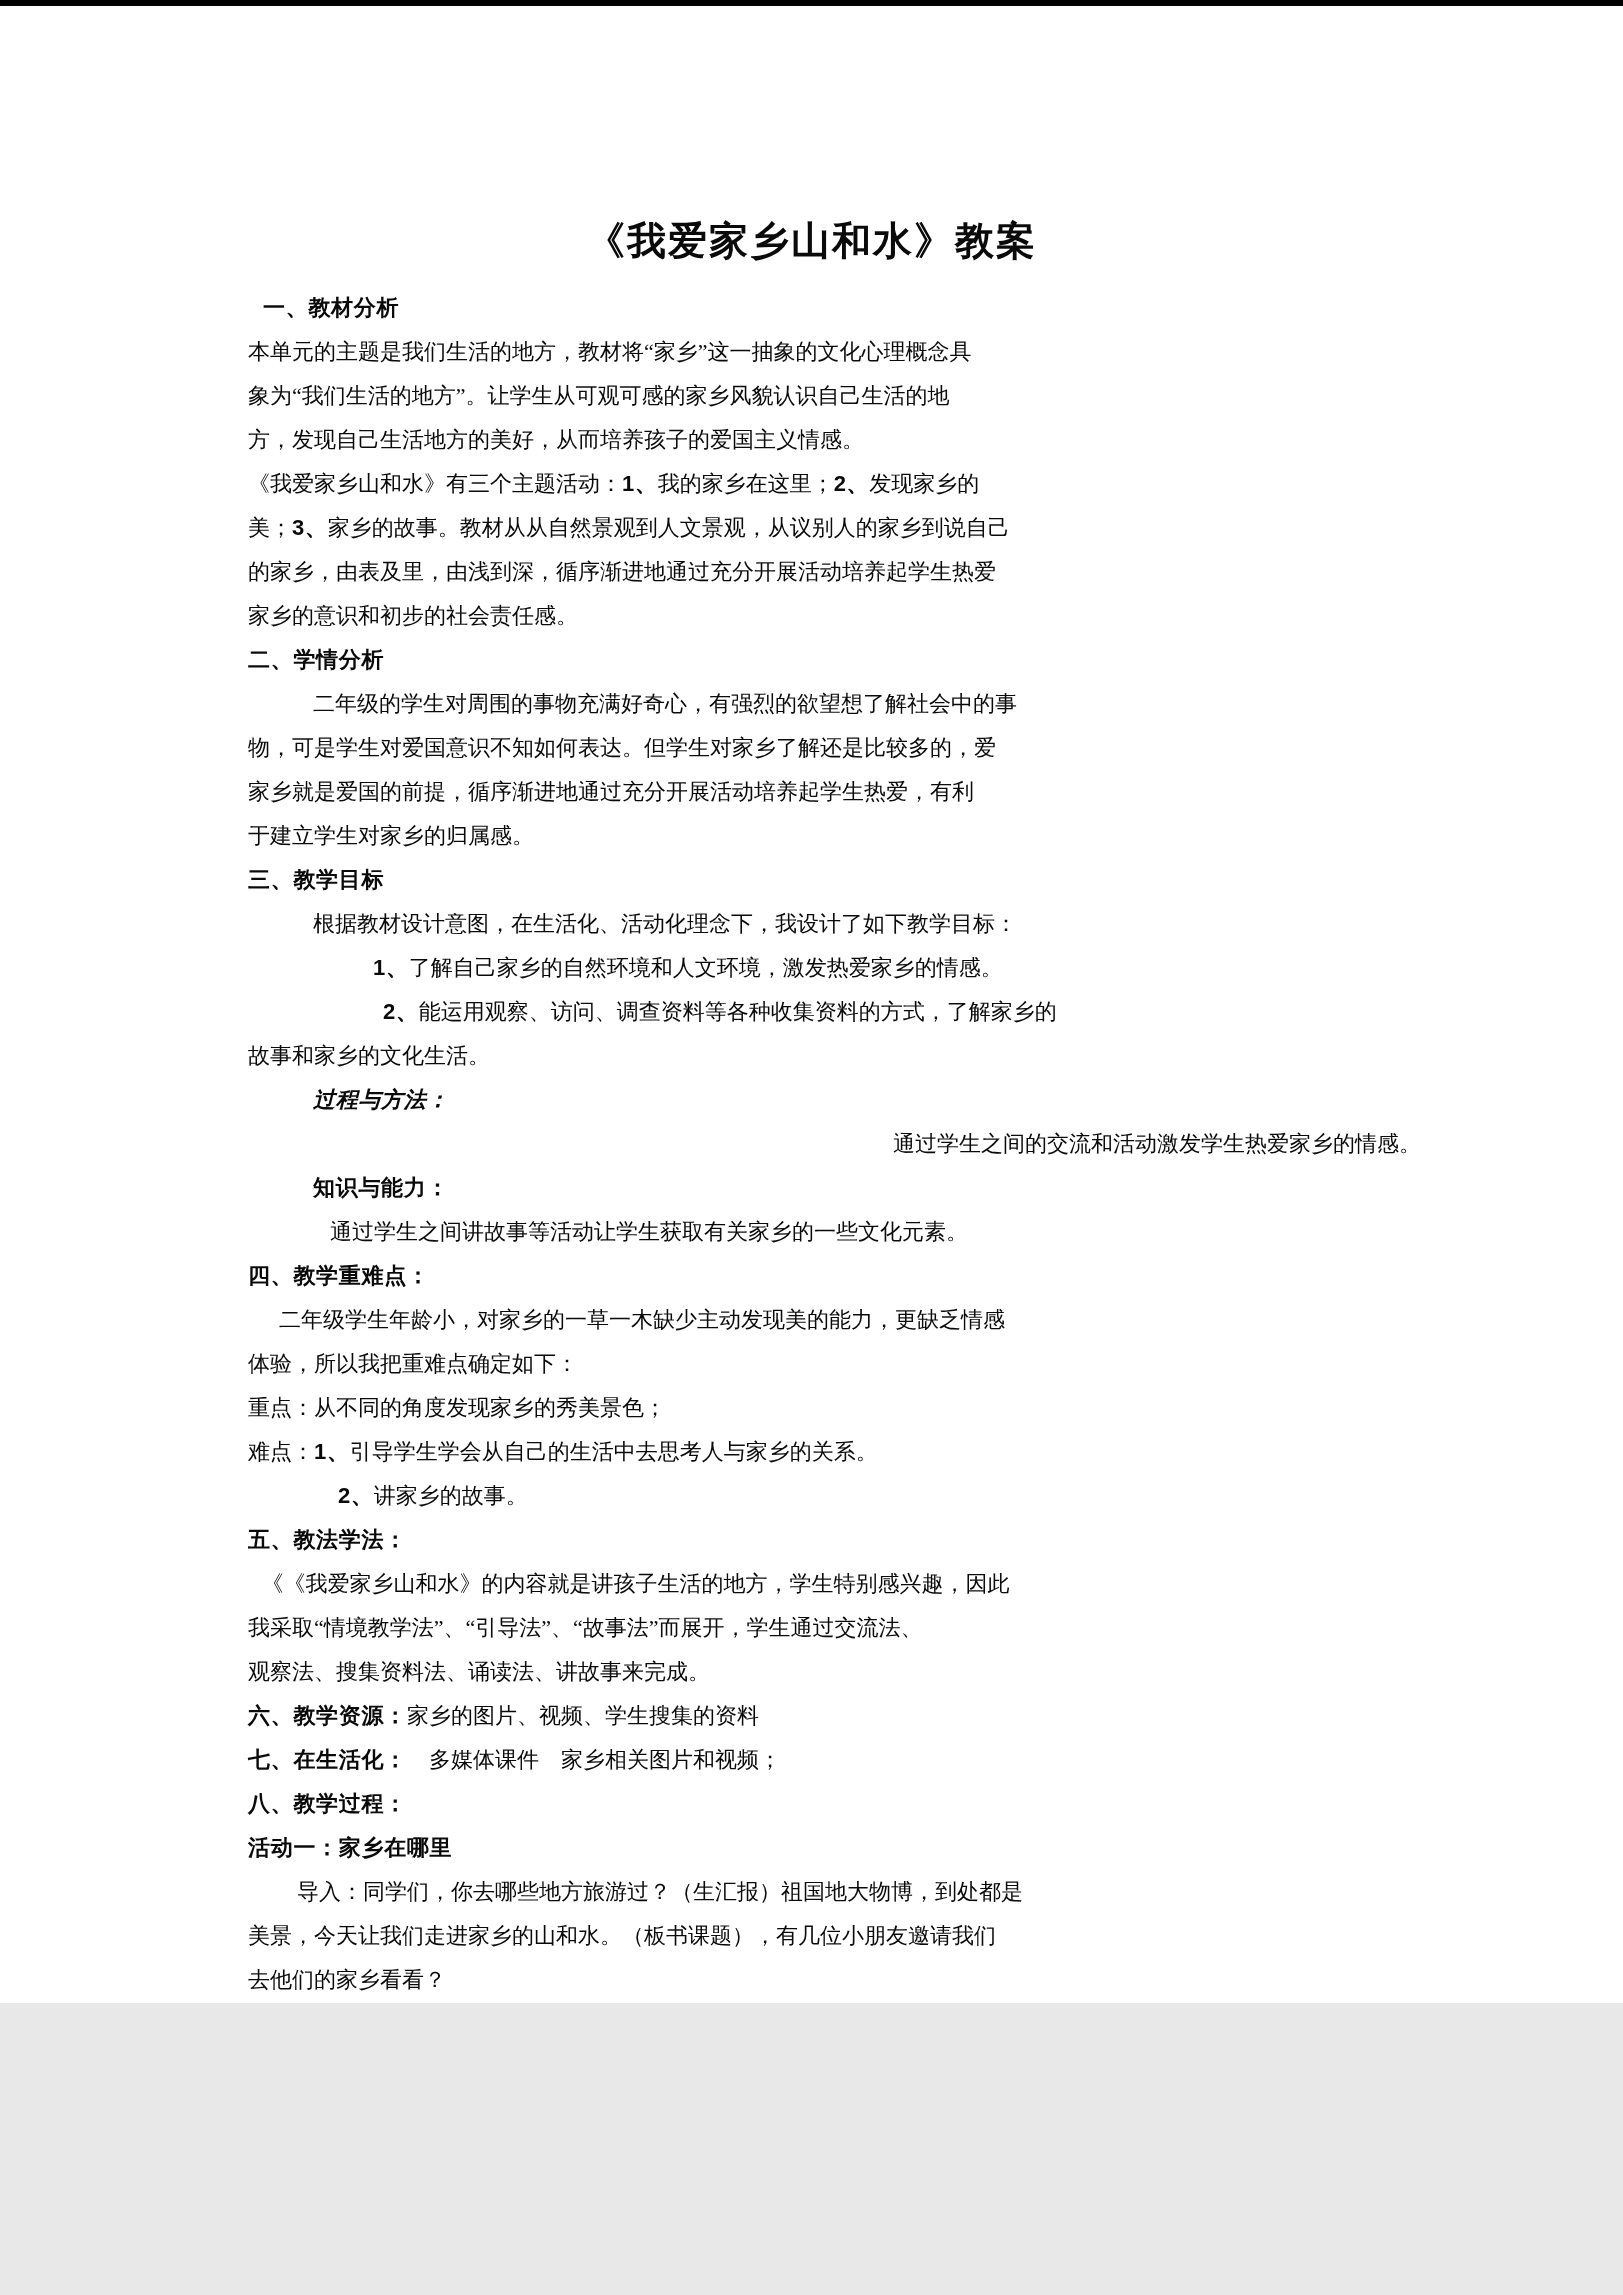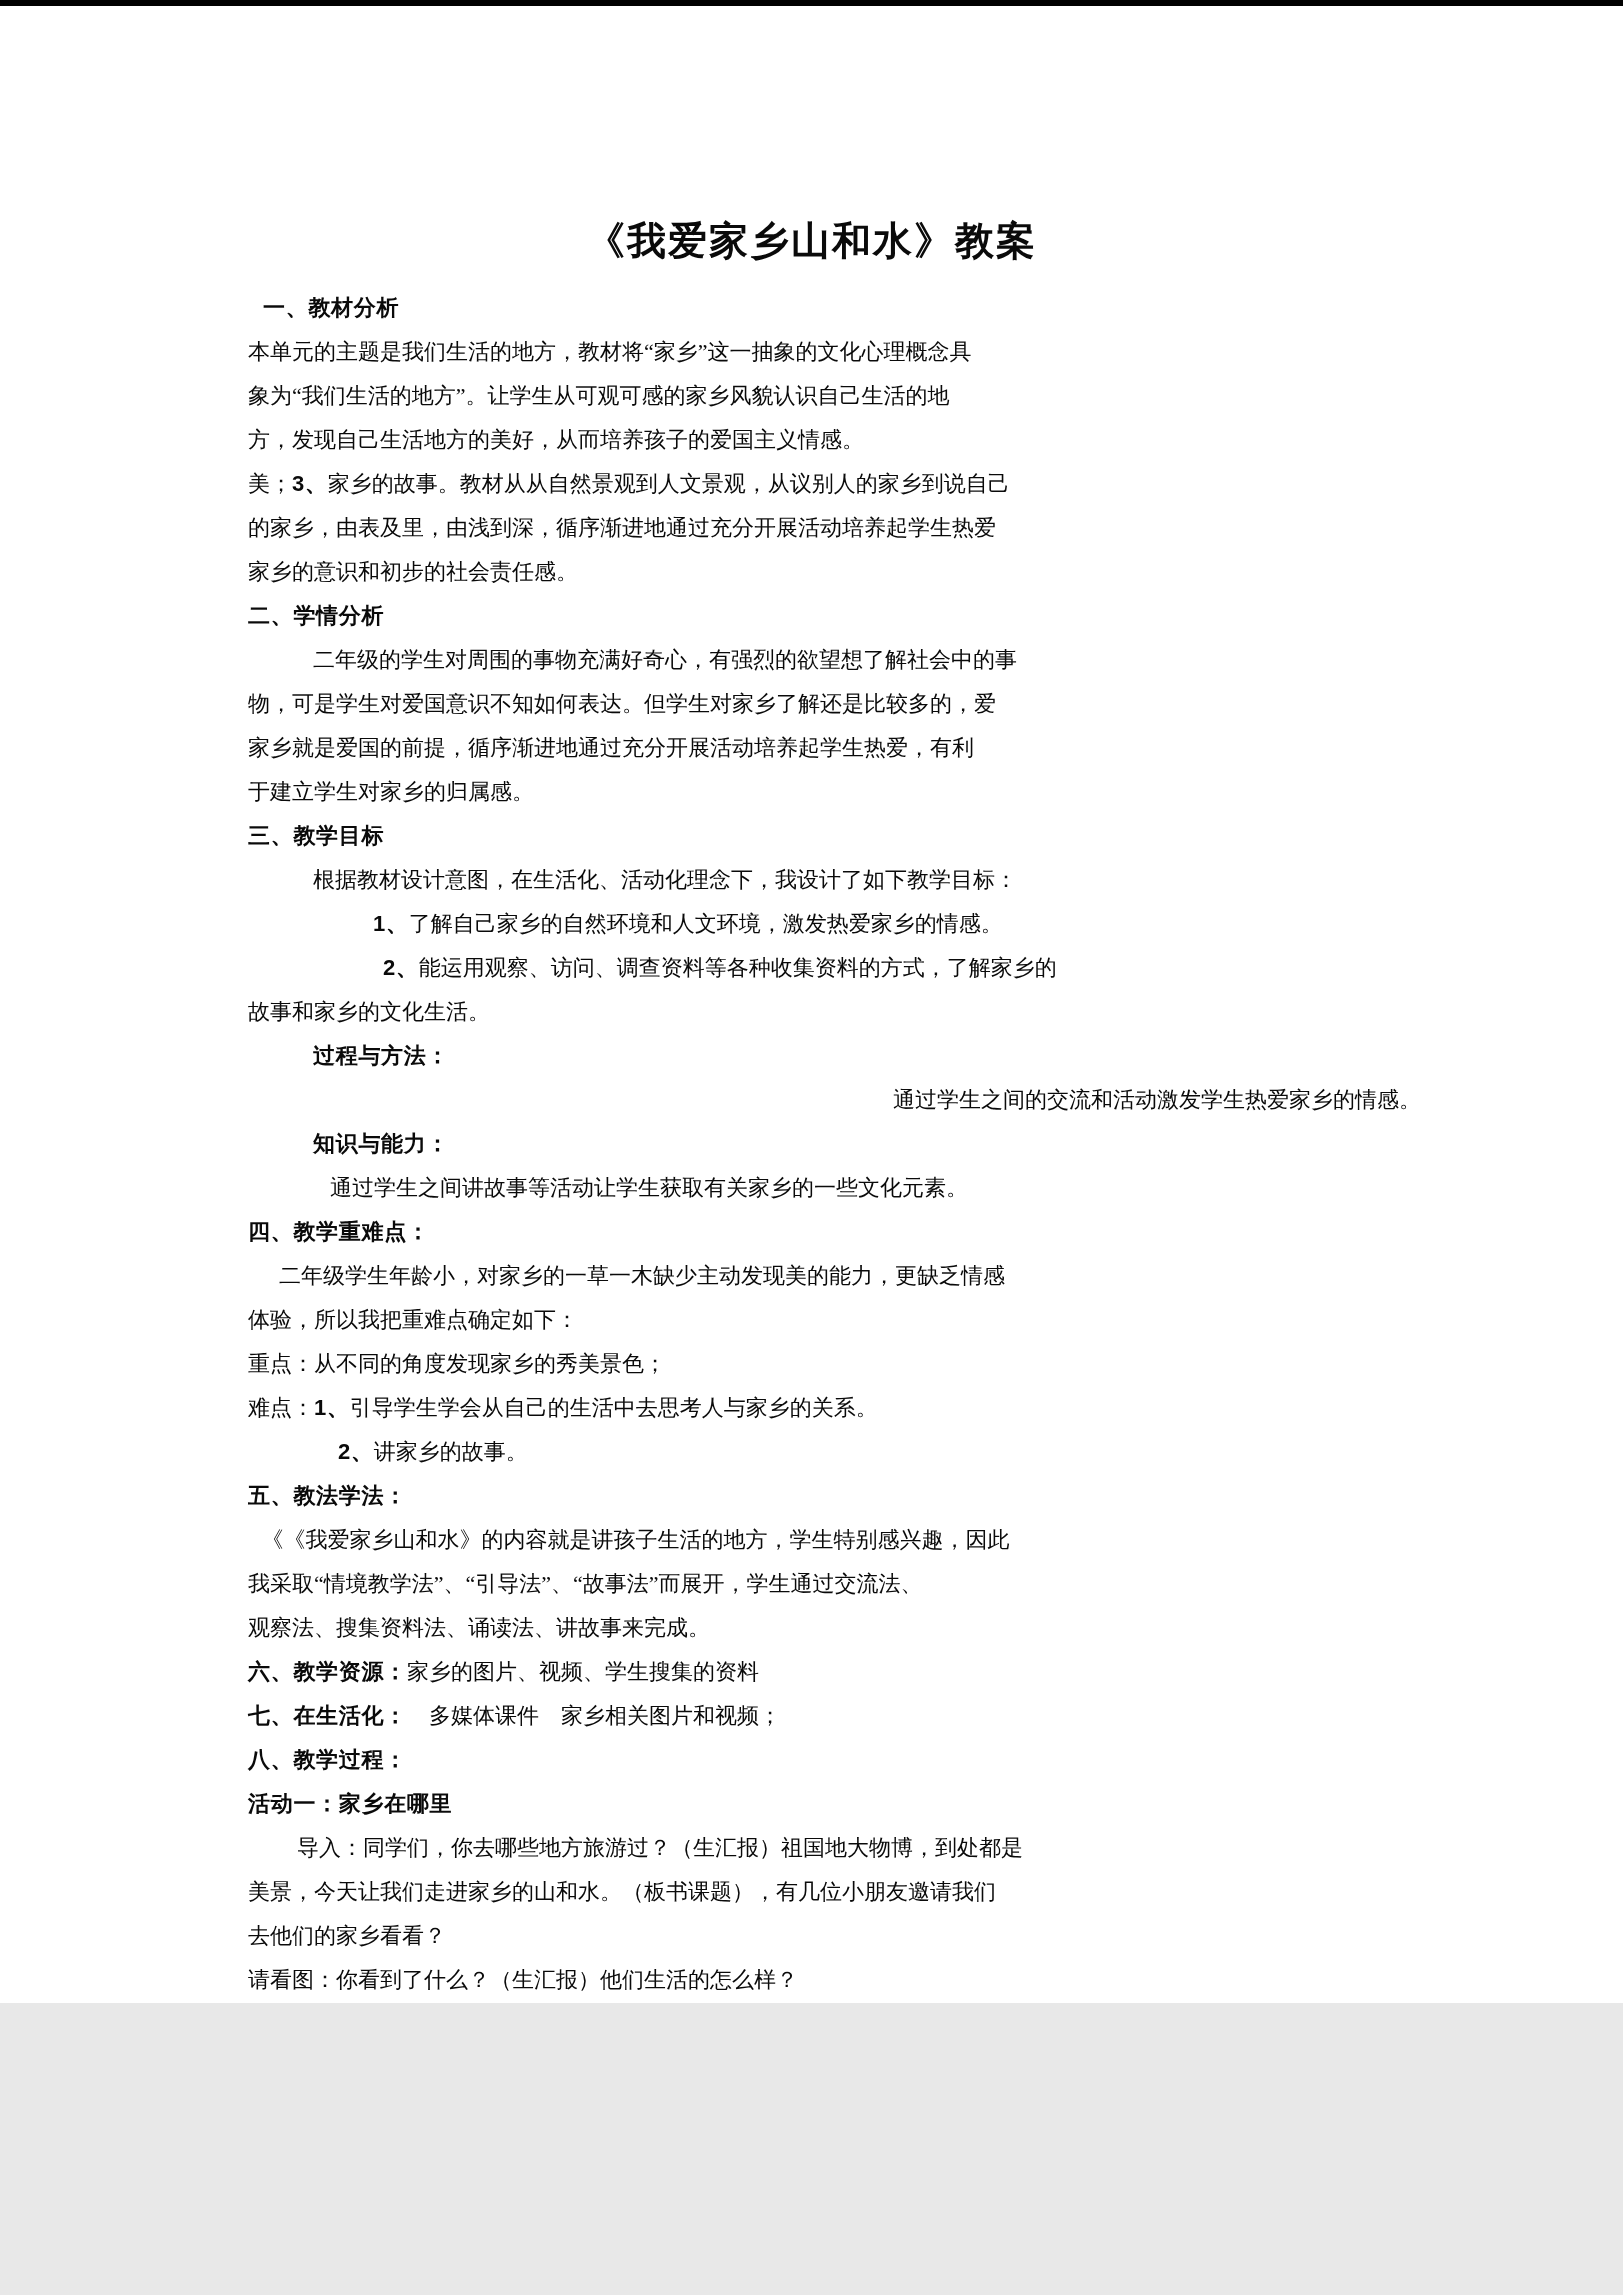--- a/index.html
+++ b/index.html
@@ -59,34 +59,35 @@
 <body>
 
 <div class="page">
   <div class="topbar"></div>
   <div class="doc-title">《我爱家乡山和水》教案</div>
   <div class="content">
       <div class="line" style="padding-left: 15px;"><span class="seg-b">一、教材分析</span></div>
       <div class="line"><span>本单元的主题是我们生活的地方，教材将“家乡”这一抽象的文化心理概念具</span></div>
       <div class="line"><span>象为“我们生活的地方”。让学生从可观可感的家乡风貌认识自己生活的地</span></div>
       <div class="line"><span>方，发现自己生活地方的美好，从而培养孩子的爱国主义情感。</span></div>
+      <div class="line"><span>《我爱家乡山和水》有三个主题活动：</span><span class="seg-b">1、</span><span>我的家乡在这里；</span><span class="seg-b">2、</span><span>发现家乡的</span></div>
       <div class="line"><span>美；</span><span class="seg-b">3、</span><span>家乡的故事。教材从从自然景观到人文景观，从议别人的家乡到说自己</span></div>
       <div class="line"><span>的家乡，由表及里，由浅到深，循序渐进地通过充分开展活动培养起学生热爱</span></div>
       <div class="line"><span>家乡的意识和初步的社会责任感。</span></div>
       <div class="line"><span class="seg-b">二、学情分析</span></div>
       <div class="line" style="padding-left: 65px;"><span>二年级的学生对周围的事物充满好奇心，有强烈的欲望想了解社会中的事</span></div>
       <div class="line"><span>物，可是学生对爱国意识不知如何表达。但学生对家乡了解还是比较多的，爱</span></div>
       <div class="line"><span>家乡就是爱国的前提，循序渐进地通过充分开展活动培养起学生热爱，有利</span></div>
       <div class="line"><span>于建立学生对家乡的归属感。</span></div>
       <div class="line"><span class="seg-b">三、教学目标</span></div>
       <div class="line" style="padding-left: 65px;"><span>根据教材设计意图，在生活化、活动化理念下，我设计了如下教学目标：</span></div>
       <div class="line" style="padding-left: 125px;"><span class="seg-b">1、</span><span>了解自己家乡的自然环境和人文环境，激发热爱家乡的情感。</span></div>
       <div class="line" style="padding-left: 135px;"><span class="seg-b">2、</span><span>能运用观察、访问、调查资料等各种收集资料的方式，了解家乡的</span></div>
       <div class="line"><span>故事和家乡的文化生活。</span></div>
-      <div class="line" style="padding-left: 65px;"><span class="seg-b">过程与方法：</span></div>
+      <div class="line" style="padding-left: 65px; font-style: italic;"><span class="seg-b">过程与方法：</span></div>
       <div class="line" style="padding-left: 82px; text-align: right;"><span>通过学生之间的交流和活动激发学生热爱家乡的情感。</span></div>
       <div class="line" style="padding-left: 65px;"><span class="seg-b">知识与能力：</span></div>
       <div class="line" style="padding-left: 82px;"><span>通过学生之间讲故事等活动让学生获取有关家乡的一些文化元素。</span></div>
       <div class="line"><span class="seg-b">四、教学重难点：</span></div>
       <div class="line" style="padding-left: 31px;"><span>二年级学生年龄小，对家乡的一草一木缺少主动发现美的能力，更缺乏情感</span></div>
       <div class="line"><span>体验，所以我把重难点确定如下：</span></div>
       <div class="line"><span>重点：从不同的角度发现家乡的秀美景色；</span></div>
       <div class="line"><span>难点：</span><span class="seg-b">1、</span><span>引导学生学会从自己的生活中去思考人与家乡的关系。</span></div>
       <div class="line" style="padding-left: 90px;"><span class="seg-b">2、</span><span>讲家乡的故事。</span></div>
       <div class="line"><span class="seg-b">五、教法学法：</span></div>

